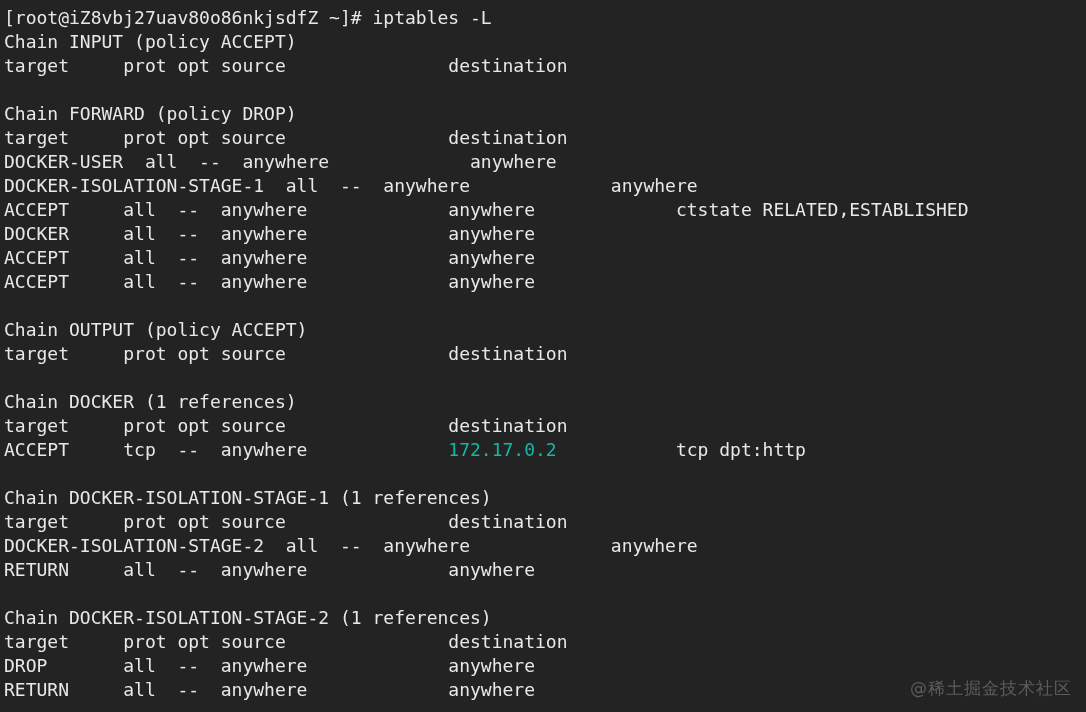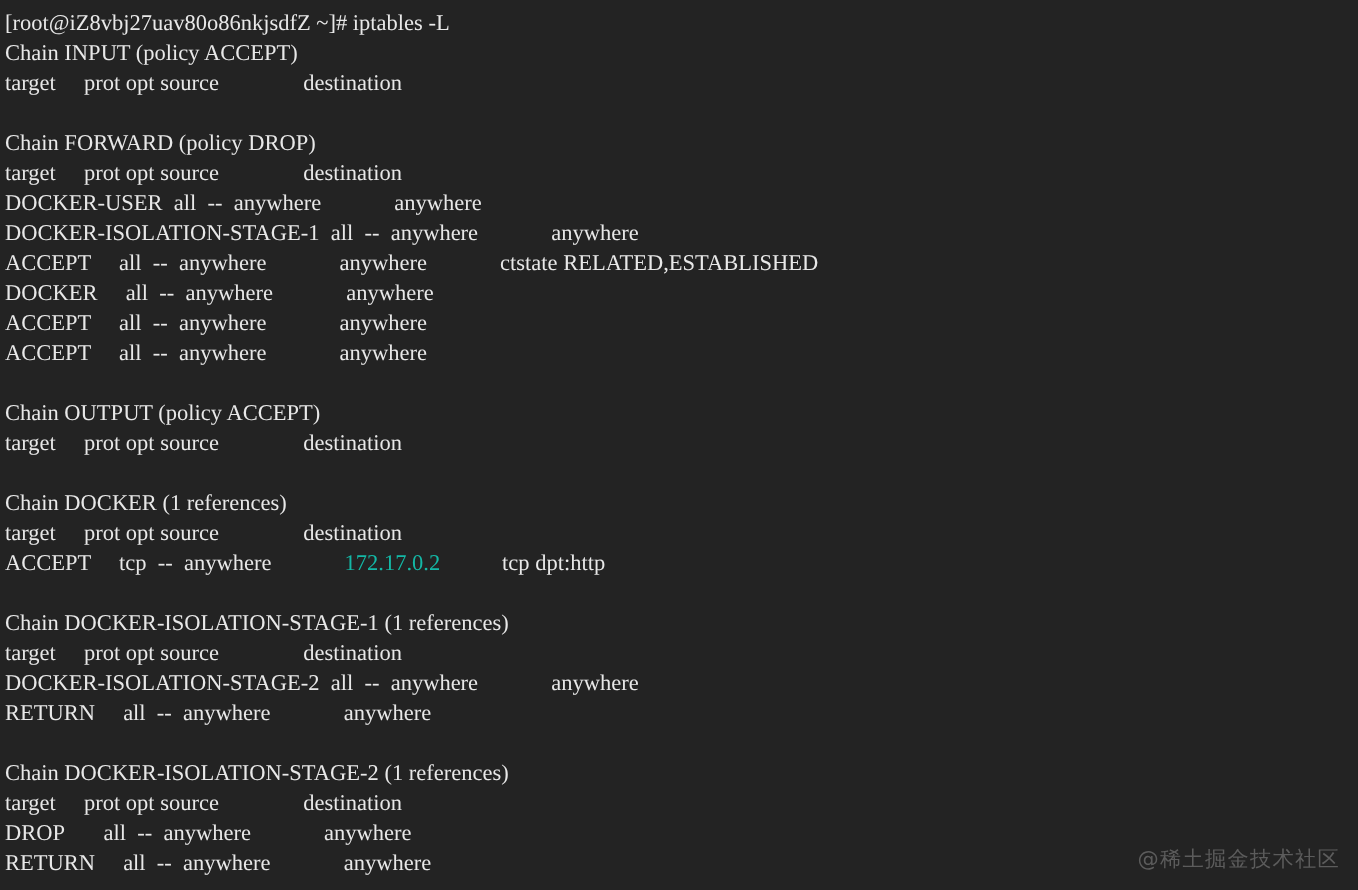--- a/index.html
+++ b/index.html
@@ -29,21 +29,20 @@
     letter-spacing: 0px;
     padding: 6px 0 0 4px;
     box-sizing: border-box;
     white-space: pre;
     -webkit-font-smoothing: antialiased;
   }
   #terminal .line {
     height: 24px;
     white-space: pre;
     display: block;
-    font-family: Liberation Serif, serif;
   }
   #terminal .hl-magenta {
     color: #14b8a6;
   }
   #watermark {
     position: absolute;
     right: 14px;
     bottom: 12px;
     color: #5c5c5c;
     font-family: "DejaVu Sans", "Liberation Sans", sans-serif;

